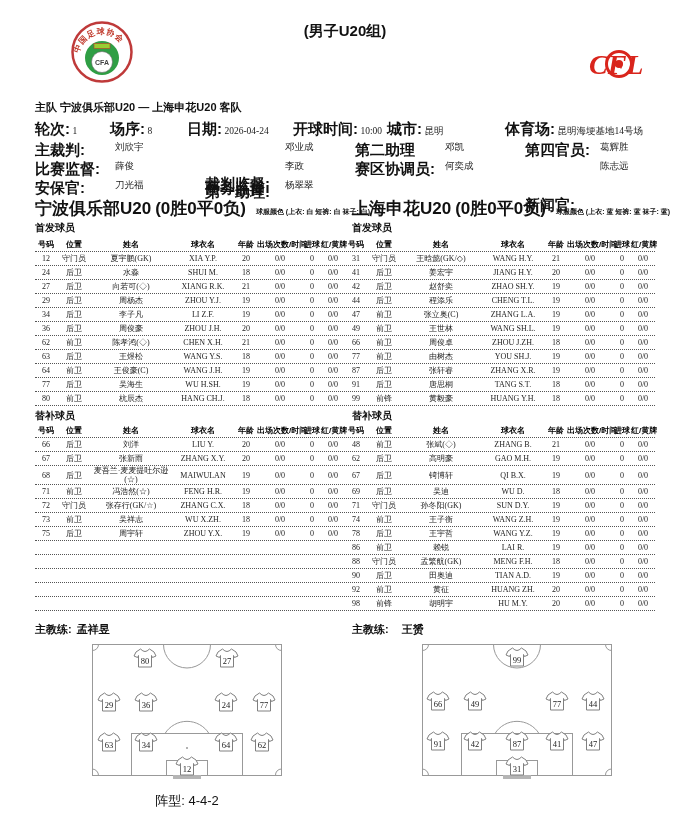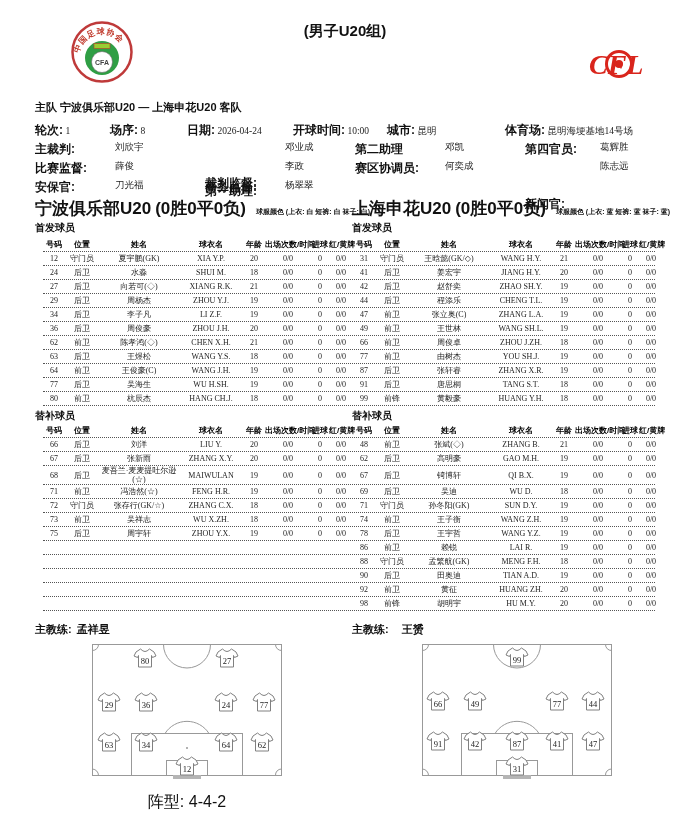--- a/index.html
+++ b/index.html
@@ -13,41 +13,41 @@
   #title{left:0;right:0;top:12px;text-align:center;}
   #title .t1{font-size:18px;letter-spacing:1px;}
   #title .t2{font-size:15px;margin-top:10px;}
   #title .t3{font-size:15px;margin-top:10px;letter-spacing:2px;}
   
   #teams-line{left:35px;top:100px;font-size:11px;}
   #info-line{left:35px;top:120px;width:640px;height:14px;}
   .info-item{position:absolute;white-space:nowrap;}
   #officials{left:35px;top:141px;width:640px;height:58px;}
   .abs2{position:absolute;white-space:nowrap;}
-  .lab{font-family:"Liberation Sans",sans-serif;font-weight:bold;font-size:12px;color:#111;}
+  .lab{font-family:"Liberation Sans",sans-serif;font-weight:bold;font-size:15px;color:#111;}
   .val{font-size:9.5px;color:#222;}
   
   .team-head{display:flex;align-items:baseline;width:335px;white-space:nowrap;}
   .tn{font-size:17px;}
   .kit{font-size:7px;margin-left:10px;}
   .sec-label{font-size:10px;}
   
   .ptable{width:620px;}
   .trow{display:grid;
     grid-template-columns:22px 34px 80px 64px 22px 46px 18px 24px 22px 34px 80px 64px 22px 46px 18px 24px;
-    align-items:center;border-bottom:1px dotted #555;min-height:14px;margin-left:8px;}
+    align-items:center;border-bottom:1px dotted #555;min-height:14px;}
   .c{text-align:center;font-size:8px;line-height:9px;white-space:nowrap;color:#1c1c1c;}
   .c.name{white-space:normal;}
   .thead .c{font-family:"Liberation Sans",sans-serif;font-weight:bold;font-size:8px;color:#000;}
   
   .coach{font-size:11px;}
   
   .pitch{width:190px;height:138px;}
   .pp{position:absolute;width:24px;height:22px;}
-  .form{font-family:"Liberation Sans",sans-serif;font-size:16px;color:#111;}
+  .form{font-family:"Liberation Sans",sans-serif;font-size:13px;color:#111;}
 </style>
 </head>
 <body>
 
 <div class="abs" style="left:70px;top:20px;width:64px;height:64px;">
   <svg width="64" height="64" viewBox="0 0 64 64">
     <circle cx="32" cy="32" r="29.5" fill="#fff" stroke="#bf3a3a" stroke-width="2.5"></circle>
     <path id="cfaArc" d="M9,37 A23,23 0 0 1 55,37" fill="none"></path>
     <text font-size="8" font-weight="bold" fill="#c0392b" letter-spacing="1" font-family="Liberation Sans, sans-serif">
       <textPath href="#cfaArc" startOffset="5%">中国足球协会</textPath>

